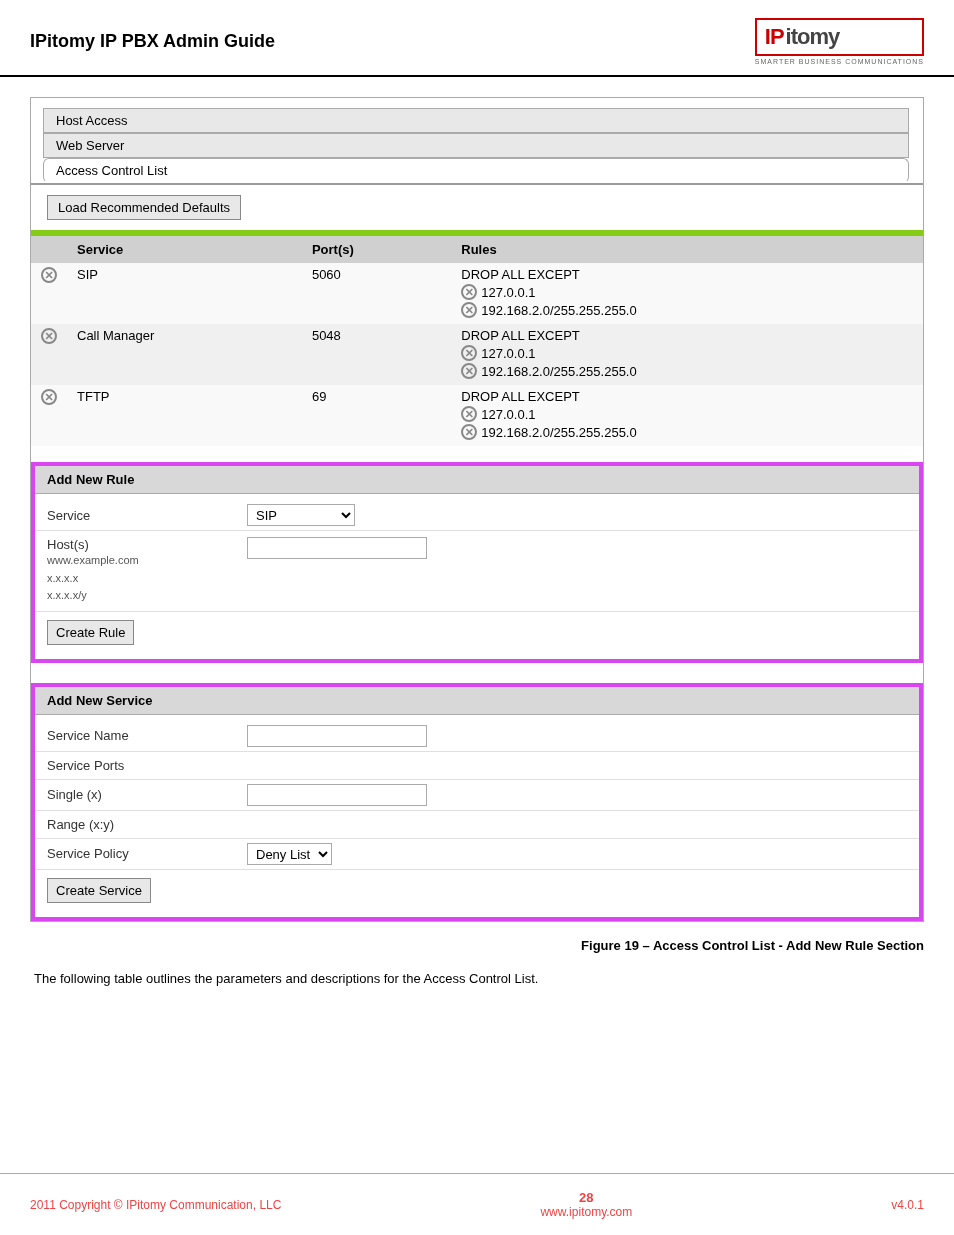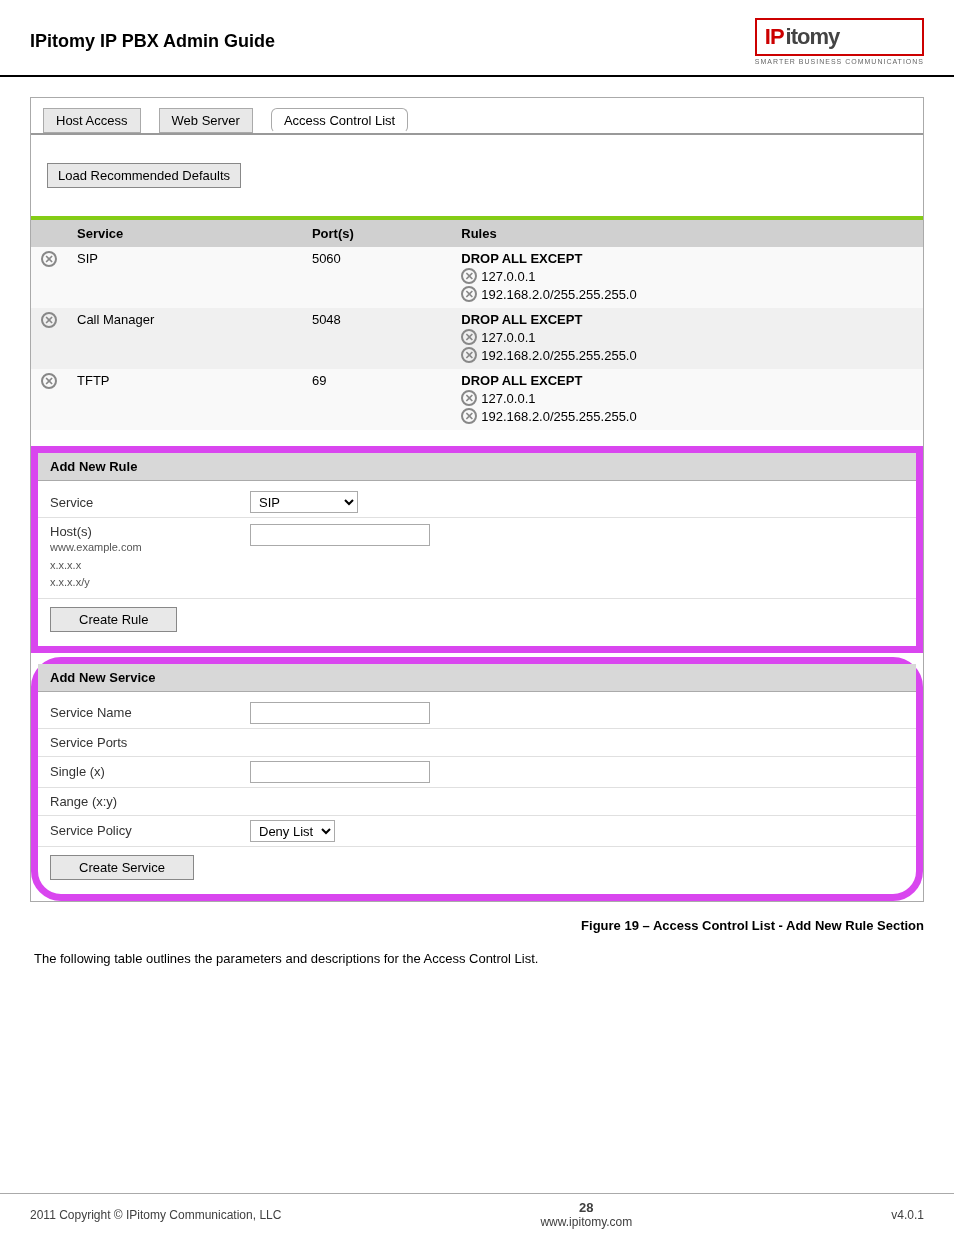--- a/index.html
+++ b/index.html
@@ -65,42 +65,43 @@
     .panel-box {
       border: 1px solid #aaa;
       background: #fff;
       margin-bottom: 16px;
     }
 
     
     .tabs-bar {
       display: flex;
       padding: 10px 12px 0 12px;
-      gap: 16px;
+      gap: 0;
       border-bottom: 2px solid #999;
+      flex-direction: column;
     }
     .tab {
       border: 1px solid #aaa;
       padding: 4px 12px;
       background: #e8e8e8;
       cursor: pointer;
       font-size: 13px;
       margin-right: 2px;
     }
     .tab.active {
       background: #fff;
       border-bottom: 1px solid #fff;
       font-weight: normal;
       border-radius: 6px;
     }
 
     
     .defaults-area {
-      padding: 28px 16px;
-      border-bottom: 4px solid #84cc16;
+      padding: 10px 16px;
+      border-bottom: 6px solid #84cc16;
     }
     .btn-defaults {
       border: 1px solid #888;
       background: #e8e8e8;
       padding: 4px 10px;
       font-size: 13px;
       cursor: pointer;
     }
 
     
@@ -140,27 +141,27 @@
       font-weight: bold;
       cursor: pointer;
     }
     .rule-entry {
       display: flex;
       align-items: center;
       gap: 4px;
       margin: 2px 0;
     }
     .drop-all {
-      font-weight: bold;
+      font-weight: normal;
       font-size: 13px;
     }
 
     
     .section-box {
-      border: 7px solid #d946ef;
+      border: 4px solid #d946ef;
       margin-bottom: 0;
     }
     .section-header {
       background: #d8d8d8;
       padding: 6px 12px;
       font-weight: bold;
       font-size: 13px;
       border-bottom: 1px solid #aaa;
     }
     .section-body {
@@ -196,21 +197,21 @@
     .form-select {
       border: 1px solid #aaa;
       padding: 2px 4px;
       font-size: 13px;
       height: 22px;
       background: #fff;
     }
     .btn-action {
       border: 1px solid #888;
       background: #e8e8e8;
-      padding: 4px 28px;
+      padding: 4px 8px;
       font-size: 13px;
       cursor: pointer;
       margin: 8px 12px;
     }
 
     
     .figure-caption {
       text-align: right;
       font-size: 13px;
       margin: 10px 0 16px 0;
@@ -223,23 +224,23 @@
       margin-bottom: 20px;
       padding: 0 4px;
     }
 
     
     .page-footer {
       border-top: 1px solid #aaa;
       display: flex;
       justify-content: space-between;
       align-items: center;
-      padding: 6px 30px;
+      padding: 16px 30px;
       font-size: 12px;
-      color: #404040;
+      color: #ef4444;
       margin-top: auto;
       position: absolute;
       bottom: 0;
       left: 0;
       right: 0;
     }
     .footer-center {
       text-align: center;
     }
     .footer-page {
@@ -363,21 +364,21 @@
             </div>
           </div>
         </div>
 
         <div>
           <button class="btn-action">Create Rule</button>
         </div>
       </div>
     </div>
 
-    <div class="section-box" style="margin-top:4px;border-radius:30px;">
+    <div class="section-box" style="margin-top:20px;">
       <div class="section-header">
         <span>Add New Service</span>
       </div>
       <div class="section-body">
 
         <div class="form-row">
           <div class="form-label">Service Name</div>
           <div class="form-control-area">
             <input type="text" class="form-input" value="" style="">
           </div>

